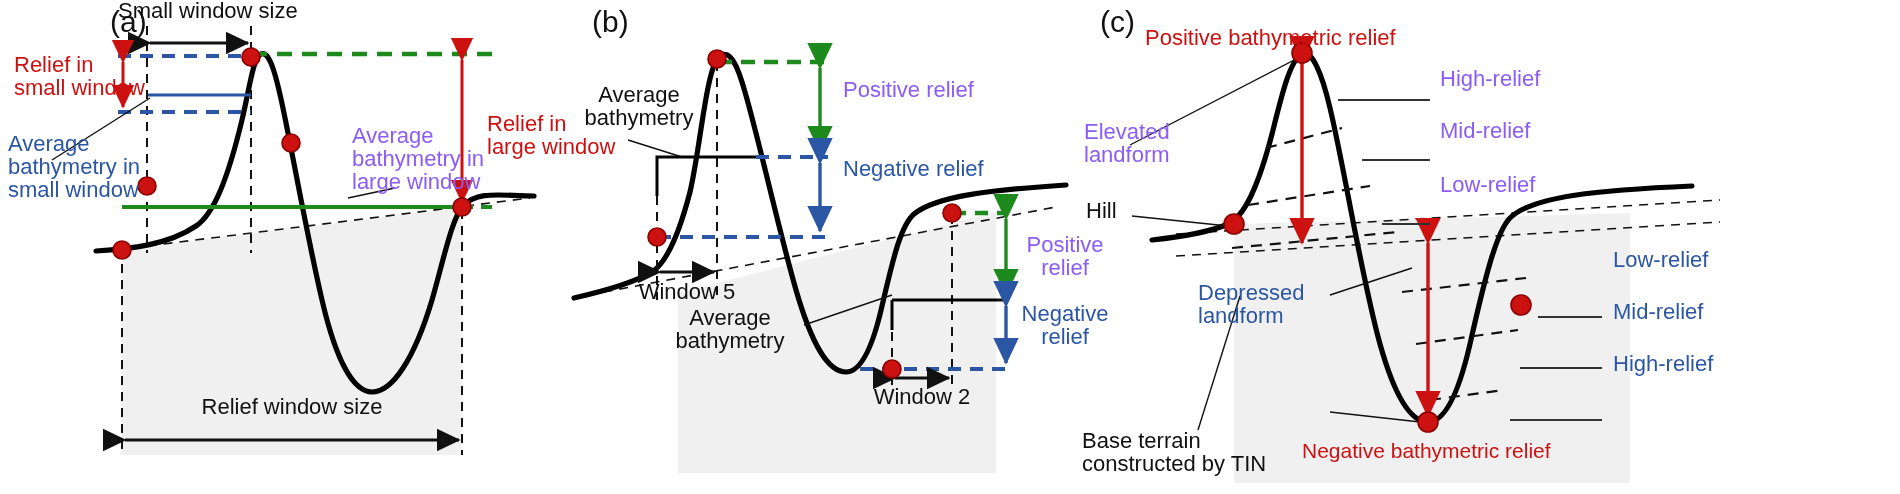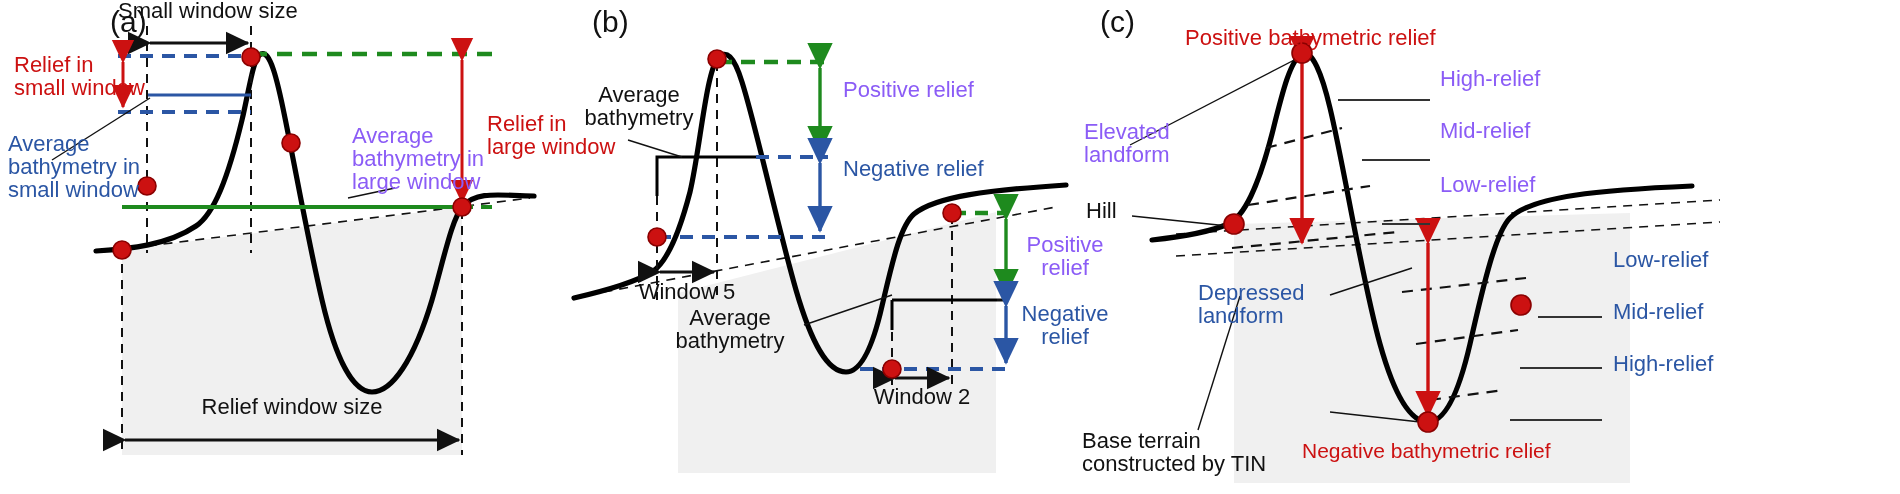--- a/index.html
+++ b/index.html
@@ -245,21 +245,21 @@
         <line x1="118" y1="430" x2="160" y2="296" stroke="#111" stroke-width="1.4"></line>
 
         <circle cx="222" cy="53" r="10" fill="#cc1111" stroke="#8b0000" stroke-width="1.6"></circle>
         <circle cx="348" cy="422" r="10" fill="#cc1111" stroke="#8b0000" stroke-width="1.6"></circle>
         <circle cx="154" cy="224" r="10" fill="#cc1111" stroke="#8b0000" stroke-width="1.6"></circle>
         <circle cx="441" cy="305" r="10" fill="#cc1111" stroke="#8b0000" stroke-width="1.6"></circle>
       </svg>
     </div>
 
     <span class="lbl pnum" style="left:20px;top:6px;">(c)</span>
-    <span class="lbl t22 red" style="left:65px;top:27px;margin-left:40px;">Positive bathymetric relief</span>
+    <span class="lbl t22 red" style="left:65px;top:27px;">Positive bathymetric relief</span>
     <span class="lbl t22 green" style="left:4px;top:121px;">Elevated
 landform</span>
     <span class="lbl t22 black" style="left:6px;top:200px;">Hill</span>
     <span class="lbl t22 green" style="left:360px;top:68px;">High-relief</span>
     <span class="lbl t22 green" style="left:360px;top:120px;">Mid-relief</span>
     <span class="lbl t22 green" style="left:360px;top:174px;">Low-relief</span>
     <span class="lbl t22 blue" style="left:118px;top:282px;">Depressed
 landform</span>
     <span class="lbl t22 blue" style="left:533px;top:249px;">Low-relief</span>
     <span class="lbl t22 blue" style="left:533px;top:301px;">Mid-relief</span>

